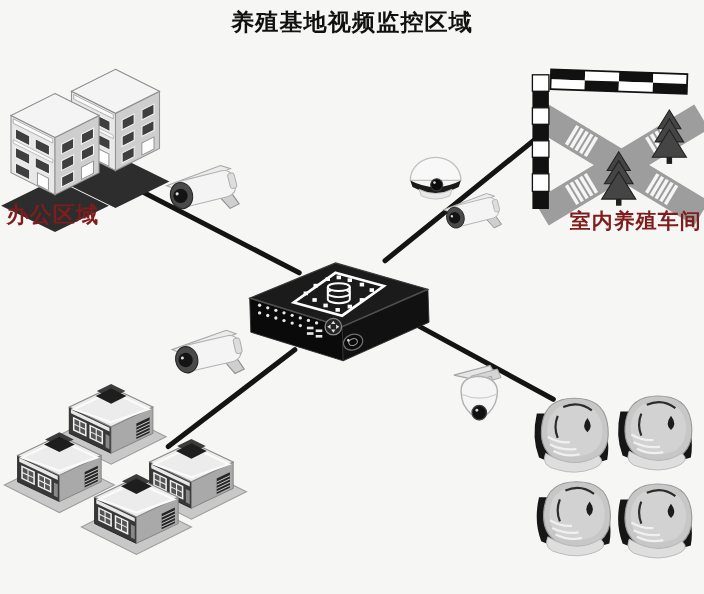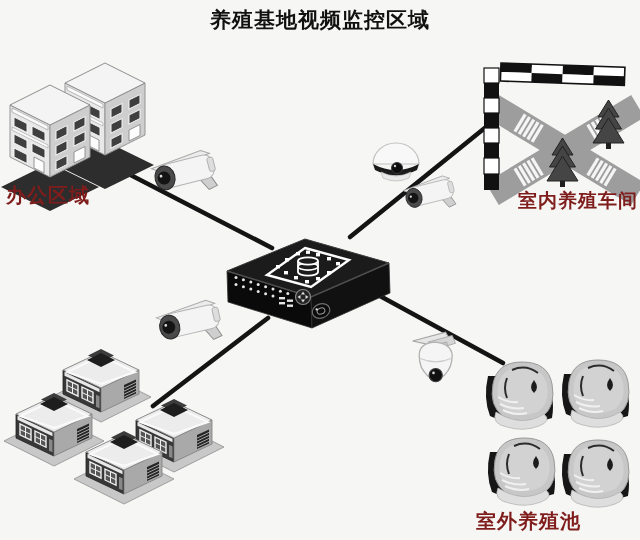--- a/index.html
+++ b/index.html
@@ -315,14 +315,13 @@
   <use href="#bullet-cam" transform="translate(150,163) rotate(-14)"></use>
   <use href="#dome-cam" transform="translate(371,137)"></use>
   <use href="#bullet-cam" transform="translate(402,186) rotate(-14) scale(0.8)"></use>
   <use href="#bullet-cam" transform="translate(155,312) rotate(-13)"></use>
   <use href="#ptz-cam" transform="translate(406,330) scale(1.1)"></use>
 </svg>
 
   <div class="title">养殖基地视频监控区域</div>
   <div class="node-label label-office">办公区域</div>
   <div class="node-label label-road">室内养殖车间</div>
-  <div class="node-label label-pond">室外养殖池</div>
 </div>
 
 </body></html>

